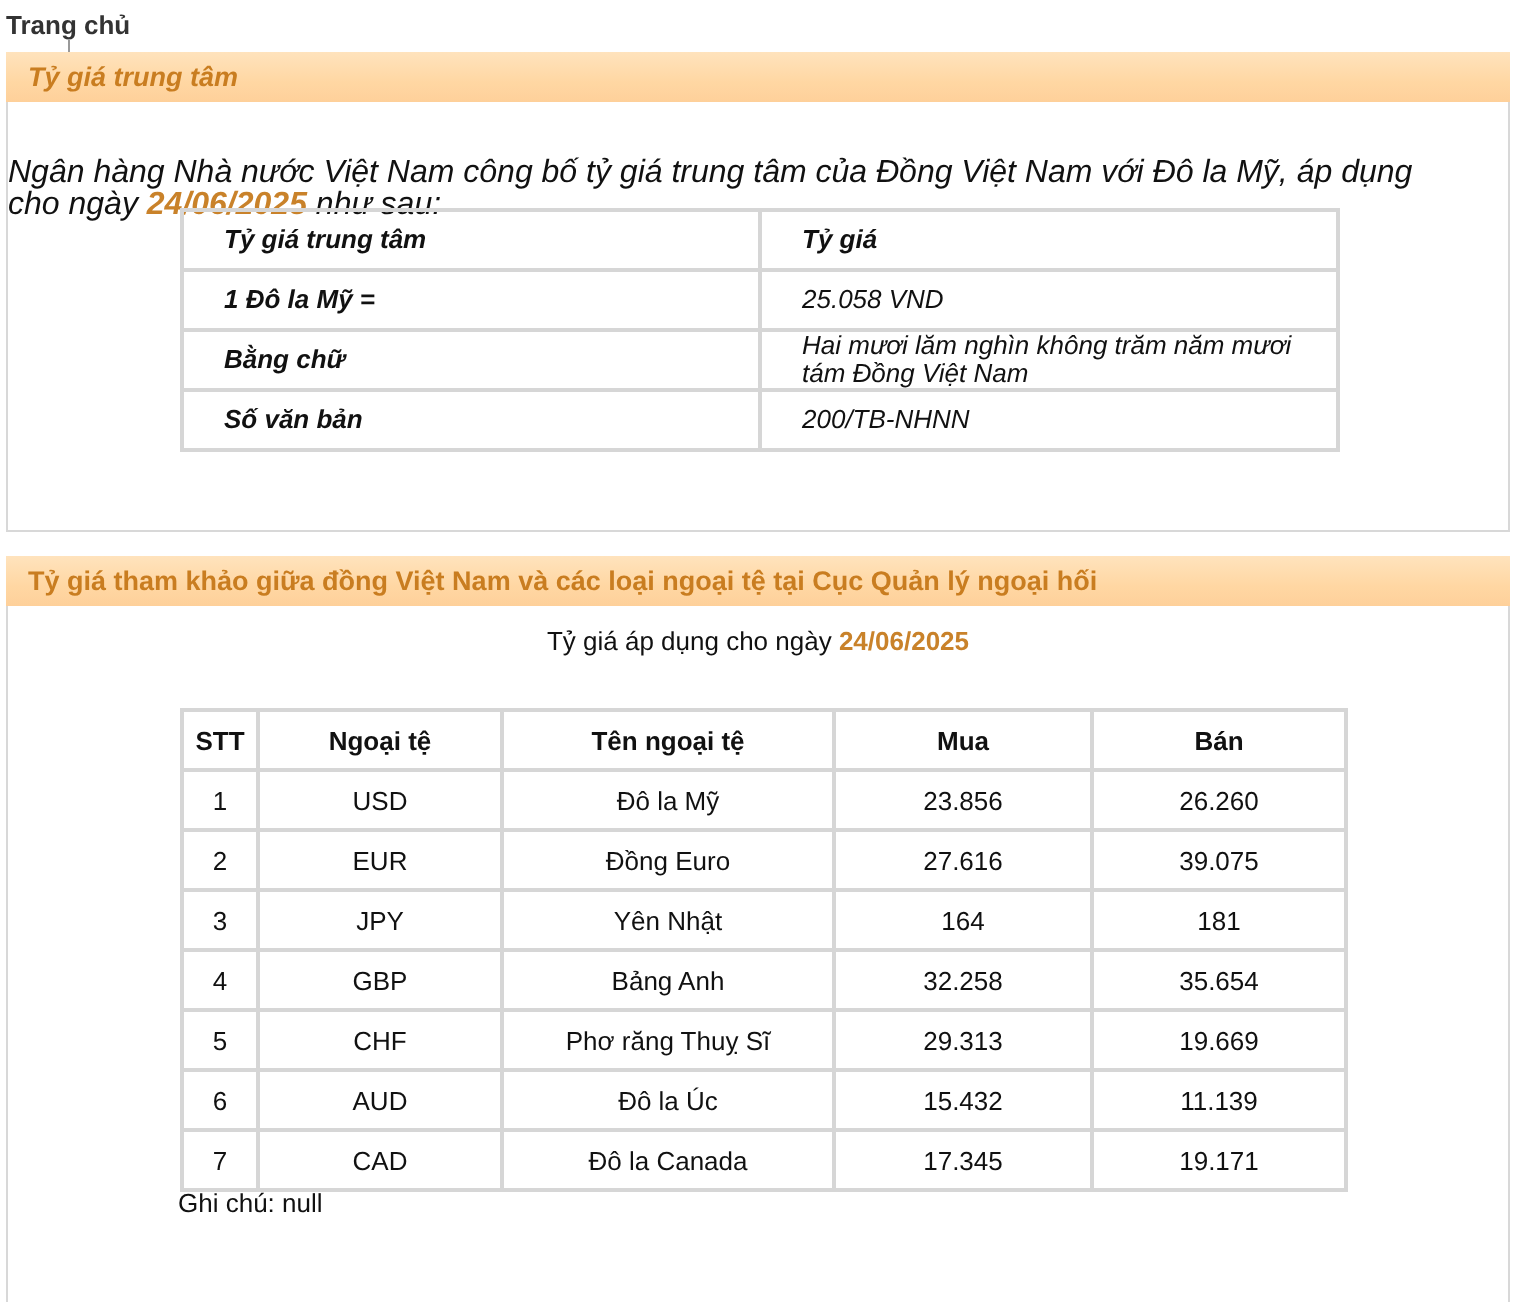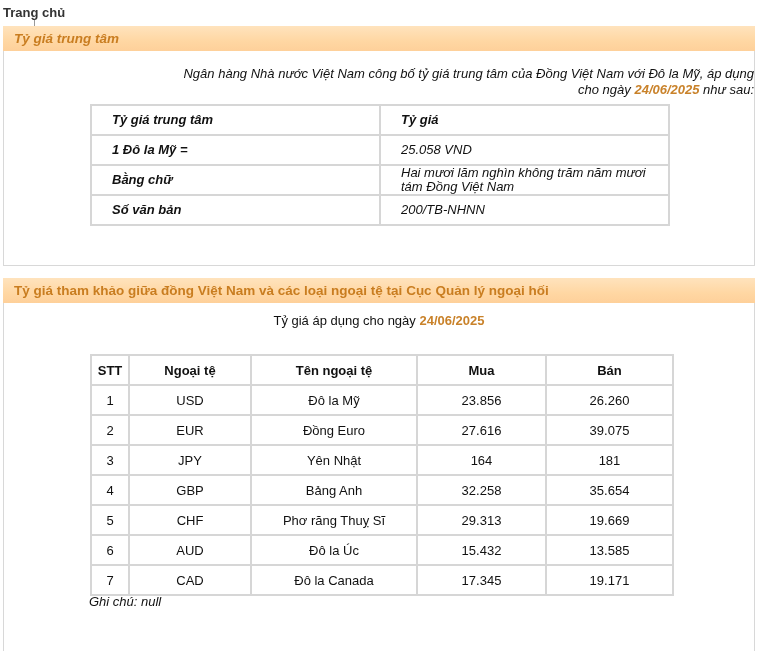--- a/index.html
+++ b/index.html
@@ -15,31 +15,31 @@
   .breadcrumb .current { color: #c9822a; }
   .panel { position: absolute; left: 3px; width: 752px; border: 1px solid #d8d8d8; border-top: none; background: #fff; }
   .panel-header {
     height: 25px; line-height: 25px; padding-left: 11px;
     background: linear-gradient(to bottom, #ffe3bd 0%, #ffd7a3 60%, #fed09a 100%);
     color: #c97d20; font-weight: bold; font-size: 13.5px;
     margin-left: -1px; margin-right: -1px;
   }
   .p1 { top: 26px; height: 240px; font-style: italic; }
   .p2 { top: 278px; height: 430px; }
-  .intro { text-align: right; line-height: 16px; margin-top: 15px; font-size: 13px; }
+  .intro { text-align: left; line-height: 16px; margin-top: 28px; font-size: 16px; }
   .hl { color: #c9822a; font-weight: bold; }
   table { border-collapse: collapse; }
   table.central { position: absolute; left: 86px; top: 78px; width: 580px; }
   table.central td { border: 2px solid #d6d6d6; height: 30px; padding: 0 0 0 20px; vertical-align: middle; font-size: 13px; line-height: 14px; }
   table.central td.k { width: 250px; font-weight: bold; }
   .center-note { text-align: center; line-height: 16px; margin-top: 10px; font-size: 13px; }
   table.rates { position: absolute; left: 86px; top: 76px; width: 584px; border-radius: 21px; }
   table.rates th, table.rates td { border: 2px solid #d6d6d6; text-align: center; height: 30px; font-size: 13px; vertical-align: middle; }
   table.rates th { font-weight: bold; }
-  .note { position: absolute; left: 85px; top: 316px; font-size: 13px; font-style: italic; }
+  .note { position: absolute; left: 85px; top: 316px; font-size: 13px; }
 </style>
 </head>
 <body>
 
 <div class="breadcrumb">
   <span class="home">Trang chủ</span>
   <span class="sep"></span>
   <span class="current">Tỷ giá</span>
 </div>
 
@@ -118,21 +118,21 @@
       <td>CHF</td>
       <td>Phơ răng Thuỵ Sĩ</td>
       <td>29.313</td>
       <td>19.669</td>
     </tr>
     <tr>
       <td>6</td>
       <td>AUD</td>
       <td>Đô la Úc</td>
       <td>15.432</td>
-      <td>13.585</td>
+      <td>11.139</td>
     </tr>
     <tr>
       <td>7</td>
       <td>CAD</td>
       <td>Đô la Canada</td>
       <td>17.345</td>
       <td>19.171</td>
     </tr>
   </tbody>
     </table>

